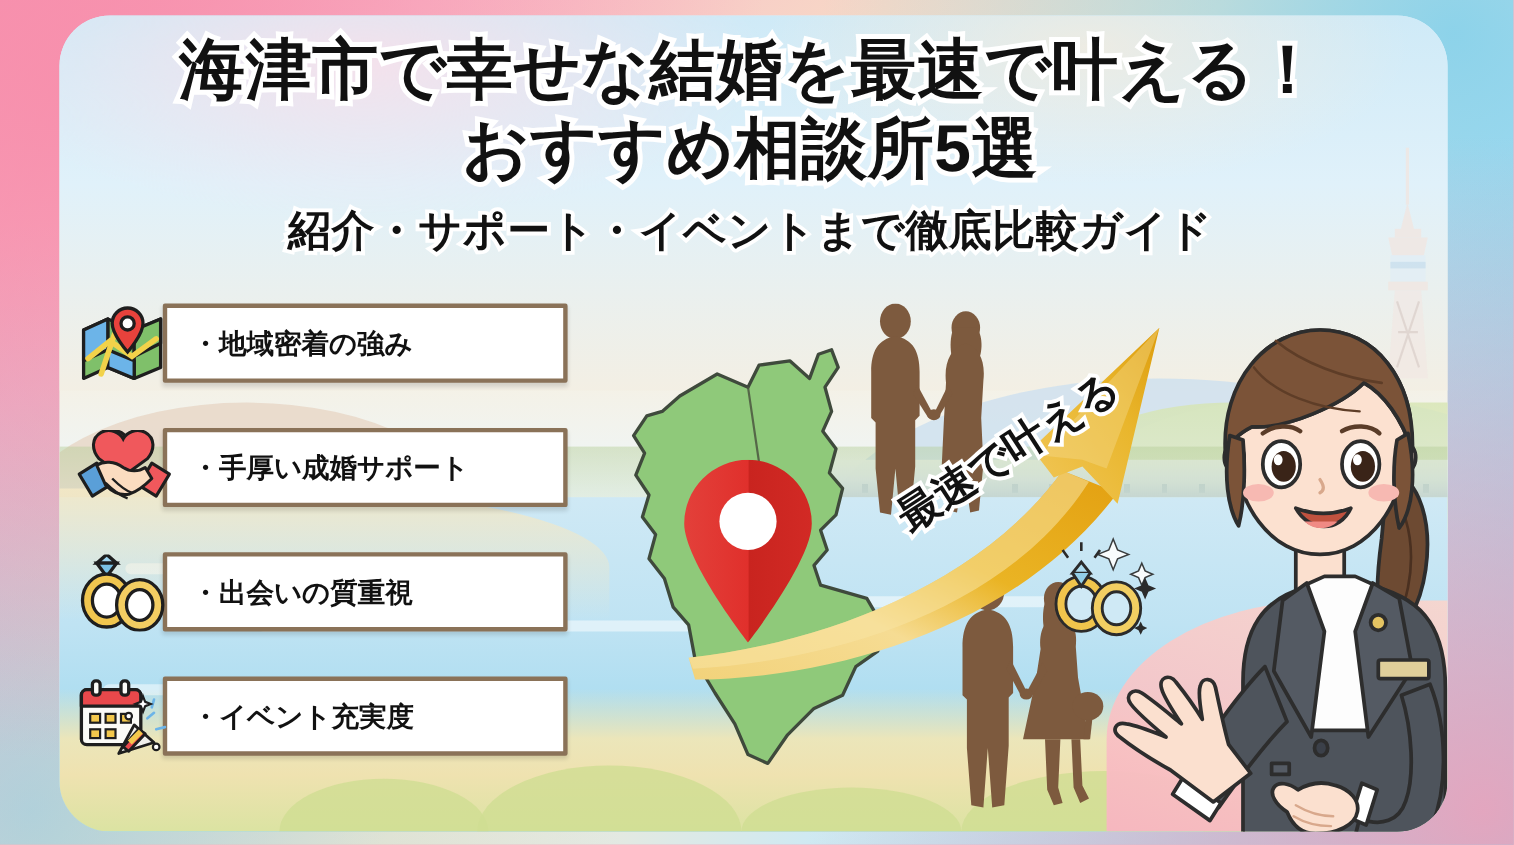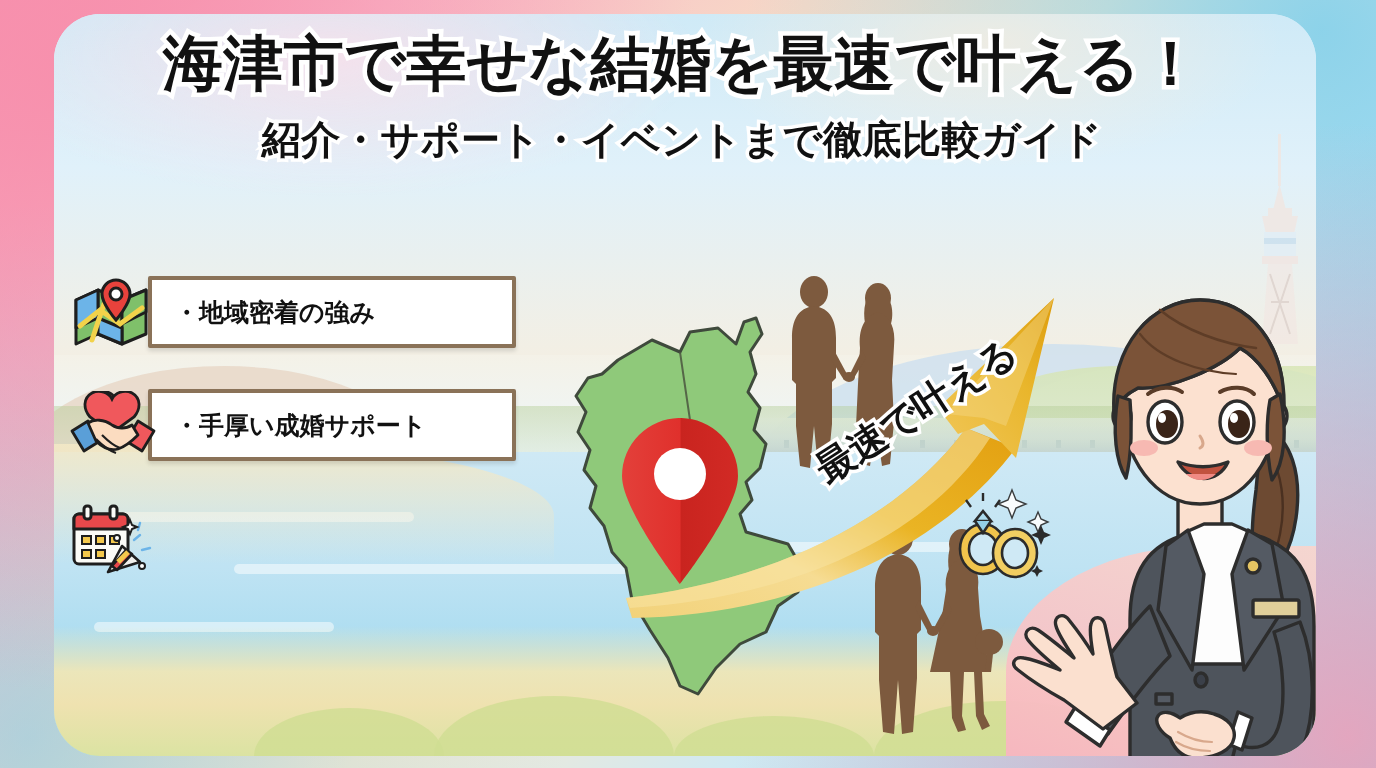--- a/index.html
+++ b/index.html
@@ -379,20 +379,21 @@
           <path d="M18 6 l4 10 10 4 -10 4 -4 10 -4 -10 -10 -4 10 -4 Z"></path>
           <path d="M44 28 l3 7 7 3 -7 3 -3 7 -3 -7 -7 -3 7 -3 Z"></path>
         </g>
       </svg>
     </div>
 
   </div>
 
   <div class="titles">
     <div class="title-line t1">海津市で幸せな結婚を最速で叶える！</div>
+    <div class="title-line t2">おすすめ相談所5選</div>
     <div class="title-line t3">紹介・サポート・イベントまで徹底比較ガイド</div>
   </div>
 
   <div class="features">
 
     <div class="feature">
       <div class="ficon">
         <svg width="86" height="70" viewBox="0 0 86 70">
           <g stroke="#1e1e1e" stroke-width="3" stroke-linejoin="round">
             <path d="M6 22 L28 12 L52 22 L76 12 L76 56 L52 66 L28 56 L6 66 Z" fill="#7fc06a"></path>
@@ -430,20 +431,37 @@
                      c-8 2 -16 -2 -22 -8 Z" fill="#fbdcc0"></path>
             <path d="M26 48 c6 6 14 12 20 14 M32 44 c6 6 12 11 18 13" fill="none" stroke-width="2.2"></path>
           </g>
         </svg>
       </div>
       <div class="fbox">
         <span class="flabel">・手厚い成婚サポート</span>
       </div>
     </div>
 
+    <div class="feature">
+      <div class="ficon">
+        <svg width="86" height="70" viewBox="0 0 86 70">
+          <g stroke="#1e1e1e" stroke-width="3">
+            <path d="M18 8 L36 8 L27 0 Z" fill="#9ed4ee"></path>
+            <path d="M18 8 L27 20 L36 8 Z" fill="#79c0e4"></path>
+            <ellipse cx="27" cy="42" rx="22" ry="24" fill="#f1c64f"></ellipse>
+            <ellipse cx="27" cy="42" rx="13" ry="15" fill="#ffffff"></ellipse>
+            <ellipse cx="57" cy="46" rx="21" ry="23" fill="#f3cd62"></ellipse>
+            <ellipse cx="57" cy="46" rx="12" ry="14" fill="#ffffff"></ellipse>
+          </g>
+        </svg>
+      </div>
+      <div class="fbox">
+        <span class="flabel">・出会いの質重視</span>
+      </div>
+    </div>
 
     <div class="feature">
       <div class="ficon">
         <svg width="86" height="70" viewBox="0 0 86 70">
           <g stroke="#1e1e1e" stroke-width="3" stroke-linejoin="round">
             <rect x="4" y="10" width="54" height="50" rx="5" fill="#fbfbf7"></rect>
             <path d="M4 15 a5 5 0 0 1 5 -5 h44 a5 5 0 0 1 5 5 v10 h-54 Z" fill="#e8484b"></path>
             <rect x="14" y="2" width="7" height="13" rx="3" fill="#fbfbf7"></rect>
             <rect x="40" y="2" width="7" height="13" rx="3" fill="#fbfbf7"></rect>
           </g>
@@ -462,17 +480,20 @@
           <g stroke="#6cb4e8" stroke-width="2.4" fill="none" stroke-linecap="round">
             <path d="M64 36 l6 -5 M72 46 l8 -2 M68 26 l2 -7"></path>
           </g>
           <g fill="#ffffff" stroke="#1e1e1e" stroke-width="2">
             <path d="M60 16 l2 5 5 2 -5 2 -2 5 -2 -5 -5 -2 5 -2 Z"></path>
             <circle cx="47" cy="34" r="3"></circle>
             <circle cx="72" cy="62" r="3"></circle>
           </g>
         </svg>
       </div>
+      <div class="fbox">
+        <span class="flabel">・イベント充実度</span>
+      </div>
     </div>
 
   </div>
 
 </div>
 
 </body></html>

